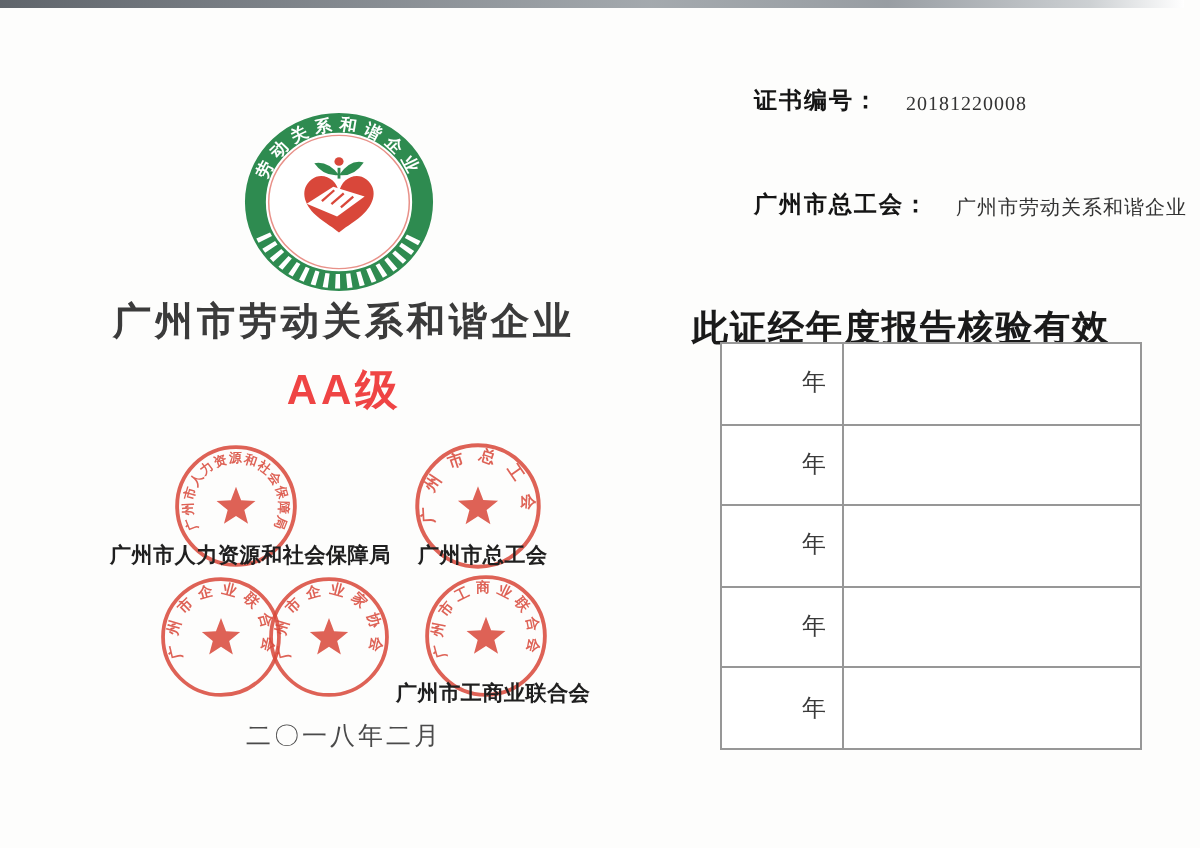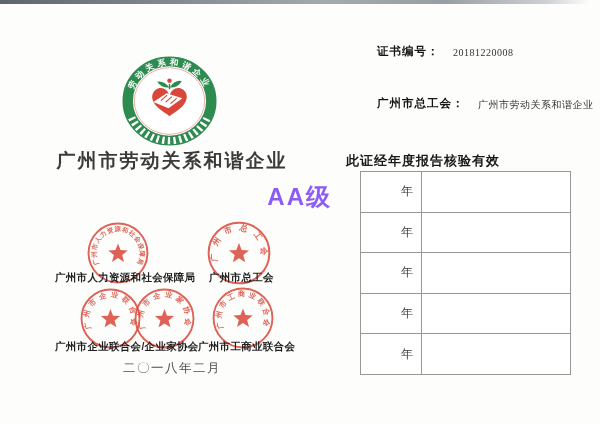--- a/index.html
+++ b/index.html
@@ -23,22 +23,22 @@
   .emblem .finger{stroke:#d9473a;stroke-width:1.2;fill:none;}
   .emblem .leaf{fill:#2e8b50;}
   .emblem .stem{stroke:#2e8b50;stroke-width:1.5;fill:none;}
   .emblem .bud{fill:#d9473a;}
 
   .title1{
     position:absolute;left:12px;top:148px;width:320px;text-align:center;
     font-size:19px;font-weight:600;letter-spacing:2px;color:#3b3b3b;white-space:nowrap;
   }
   .title2{
-    position:absolute;left:12px;top:181px;width:320px;text-align:right;
-    font-size:24px;font-weight:600;letter-spacing:2px;color:#8b5cf6;
+    position:absolute;left:12px;top:181px;width:320px;text-align:center;
+    font-size:21px;font-weight:600;letter-spacing:2px;color:#ef4444;
   }
   .seal{position:absolute;opacity:.86;z-index:1;}
   .seal .seal-ring{fill:none;stroke:#d9493b;stroke-width:3;}
   .seal .seal-star{fill:#d9493b;}
   .seal .seal-text{fill:#d9493b;font-weight:bold;}
   .seal .seal-text textPath{text-anchor:middle;}
   .s-13{font-size:10px;letter-spacing:1px;}
   .s-9{font-size:11px;letter-spacing:4.5px;}
   .s-8{font-size:11.5px;letter-spacing:6px;}
   .s-6{font-size:12px;letter-spacing:10px;}
@@ -53,21 +53,21 @@
   
   .field{position:absolute;white-space:nowrap;margin-left:20px;}
   .f-label{font-size:11.5px;font-weight:bold;color:#151515;letter-spacing:1px;}
   .f-value{
     font-family:"Liberation Serif","DejaVu Serif",serif;
     font-size:10px;color:#333;margin-left:9px;position:relative;top:1px;letter-spacing:.5px;
   }
   .cert-no{left:357px;top:41px;}
   .holder{left:357px;top:93px;}
   .validity{
-    position:absolute;left:346px;top:152px;font-size:13px;font-weight:bold;
+    position:absolute;left:346px;top:152px;font-size:18px;font-weight:bold;
     color:#1a1a1a;letter-spacing:1px;white-space:nowrap;
   }
   .year-table{
     position:absolute;left:360px;top:171px;width:198px;
     border-collapse:collapse;table-layout:fixed;
   }
   .year-table td{border:1px solid #979797;height:37.6px;background:#fff;}
   .year-table .yc{
     width:52px;text-align:right;padding-right:7px;
     font-size:12px;color:#3a3a3a;letter-spacing:1px;
@@ -128,21 +128,20 @@
     <polygon class="seal-star" points="50,35 54,45.5 65.2,46.1 56.5,53.1 59.4,63.9 50,57.8 40.6,63.9 43.5,53.1 34.8,46.1 46,45.5"></polygon>
     <path id="sp4" d="M 22.15 69.5 A 34 34 0 1 1 77.85 69.5" fill="none"></path>
     <text class="seal-text s-8"><textPath href="#sp4" startOffset="50%" text-anchor="middle">广州市企业家协会</textPath></text>
   </svg>
   <svg class="seal" style="left:211px;top:286px;width:64px;height:64px" viewBox="0 0 100 100">
     <circle class="seal-ring" cx="50" cy="50" r="46"></circle>
     <polygon class="seal-star" points="50,35 54,45.5 65.2,46.1 56.5,53.1 59.4,63.9 50,57.8 40.6,63.9 43.5,53.1 34.8,46.1 46,45.5"></polygon>
     <path id="sp5" d="M 22.15 69.5 A 34 34 0 1 1 77.85 69.5" fill="none"></path>
     <text class="seal-text s-9"><textPath href="#sp5" startOffset="50%" text-anchor="middle">广州市工商业联合会</textPath></text>
   </svg>
-  <div class="seal-label" style="left:55px;top:340px">广州市企业联合会/企业家协会</div>
   <div class="seal-label" style="left:198px;top:340px">广州市工商业联合会</div>
 
   <div class="issue-date">二〇一八年二月</div>
 
   <div class="field cert-no">
     <span class="f-label">证书编号：</span>
     <span class="f-value">20181220008</span>
   </div>
   <div class="field holder">
     <span class="f-label">广州市总工会：</span>

